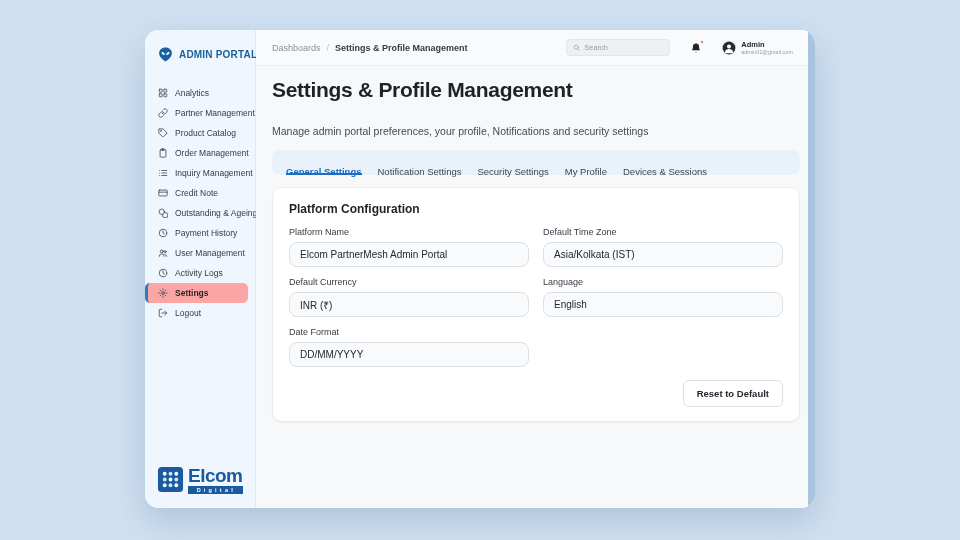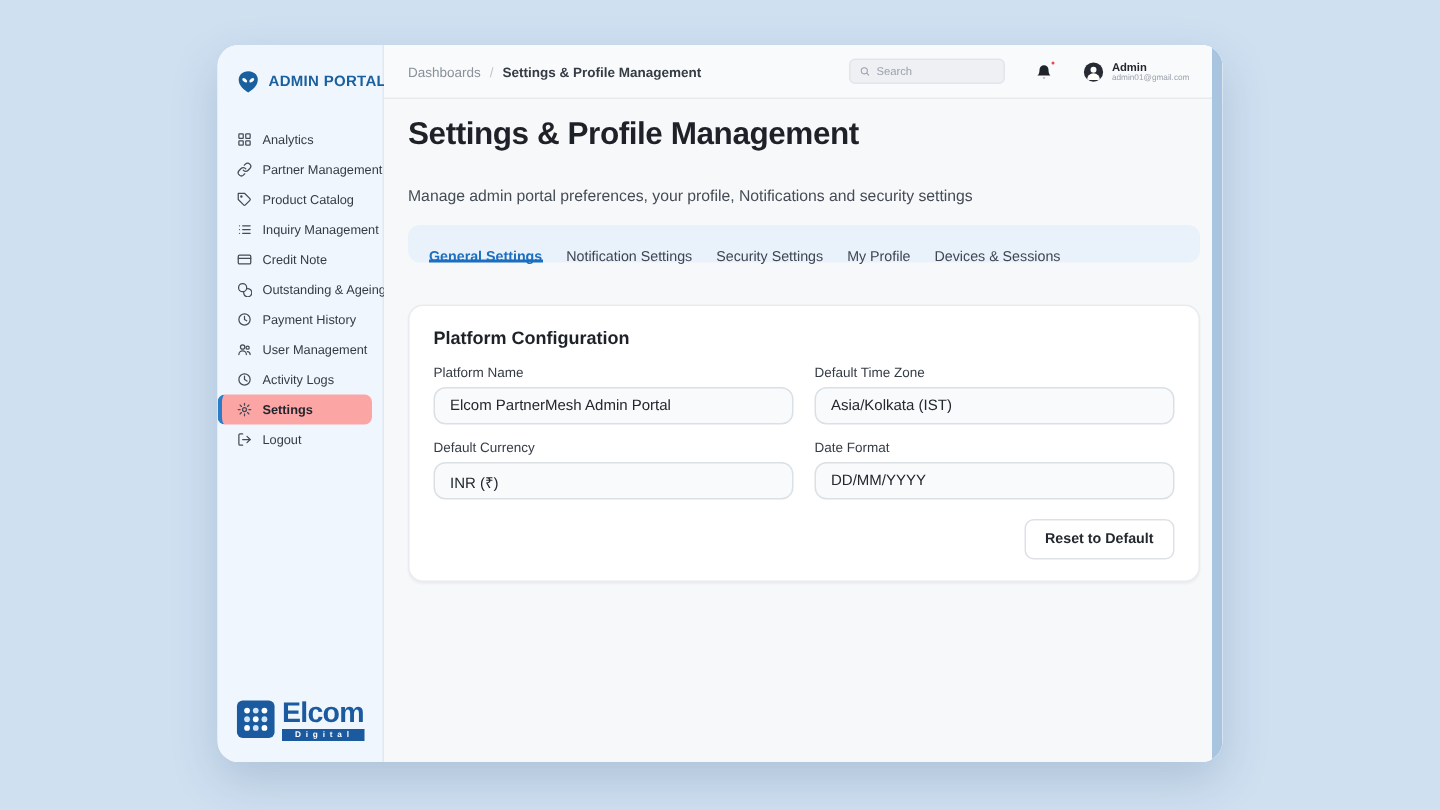--- a/index.html
+++ b/index.html
@@ -84,21 +84,21 @@
   .tabbar {
     margin-top:13px; background:#e9f1fb; border-radius:8px; height:25px;
     display:flex; align-items:stretch; gap:16px; padding:0 14px;
   }
   .tab {
     font-size:9.5px; font-weight:500; color:#3f4650; cursor:pointer;
     display:flex; align-items:center; border-bottom:2px solid transparent; padding-top:19px;
   }
   .tab.active { color:#1c6fc0; font-weight:700; border-bottom-color:#1c6fc0; }
   .card {
-    margin-top:28px; background:#fff; border:1px solid #e9ebee; border-radius:10px;
+    margin-top:12px; background:#fff; border:1px solid #e9ebee; border-radius:10px;
     padding:14px 16px 14px 16px; box-shadow:0 1px 2px rgba(16,24,40,.05);
   }
   .card-heading { font-size:12px; font-weight:800; color:#1e2228; }
   .form-grid {
     margin-top:11px; display:grid; grid-template-columns:1fr 1fr;
     column-gap:14px; row-gap:10px;
   }
   .field label { display:block; font-size:9px; color:#363c45; margin-bottom:5px; }
   .field input {
     width:100%; height:25px; border:1px solid #dbe0e5; border-radius:8px;
@@ -152,20 +152,29 @@
     <span class="s-label">Partner Management</span>
   </div>
         <div class="menu-item">
     <span class="s-icon">
             <svg viewBox="0 0 24 24" fill="none" stroke="currentColor" stroke-width="2" stroke-linecap="round" stroke-linejoin="round">
               <path d="M20.6 13.4 13.4 20.6a2 2 0 0 1-2.8 0L2 12V2h10l8.6 8.6a2 2 0 0 1 0 2.8z"></path>
               <circle cx="7" cy="7" r="1"></circle>
             </svg>
           </span>
     <span class="s-label">Product Catalog</span>
+  </div>
+        <div class="menu-item">
+    <span class="s-icon">
+            <svg viewBox="0 0 24 24" fill="none" stroke="currentColor" stroke-width="2" stroke-linecap="round" stroke-linejoin="round">
+              <rect x="5" y="4" width="14" height="18" rx="2"></rect>
+              <rect x="9" y="2" width="6" height="4" rx="1"></rect>
+            </svg>
+          </span>
+    <span class="s-label">Order Management</span>
   </div>
         <div class="menu-item">
     <span class="s-icon">
             <svg viewBox="0 0 24 24" fill="none" stroke="currentColor" stroke-width="2" stroke-linecap="round" stroke-linejoin="round">
               <line x1="9" y1="6" x2="21" y2="6"></line>
               <line x1="9" y1="12" x2="21" y2="12"></line>
               <line x1="9" y1="18" x2="21" y2="18"></line>
               <line x1="4" y1="6" x2="4.01" y2="6"></line>
               <line x1="4" y1="12" x2="4.01" y2="12"></line>
               <line x1="4" y1="18" x2="4.01" y2="18"></line>
@@ -327,20 +336,24 @@
   </div>
             <div class="field">
     <label>Default Time Zone</label>
     <input type="text" value="Asia/Kolkata (IST)" style="">
   </div>
             <div class="field">
     <label>Default Currency</label>
     <input type="text" value="INR (₹)" style="">
   </div>
             <div class="field">
+    <label>Language</label>
+    <input type="text" value="English" style="">
+  </div>
+            <div class="field">
     <label>Date Format</label>
     <input type="text" value="DD/MM/YYYY" style="">
   </div>
           </div>
         <div class="btn-row">
           <button class="btn btn-reset">Reset to Default</button>
         </div>
       </div>
     </section>
 

